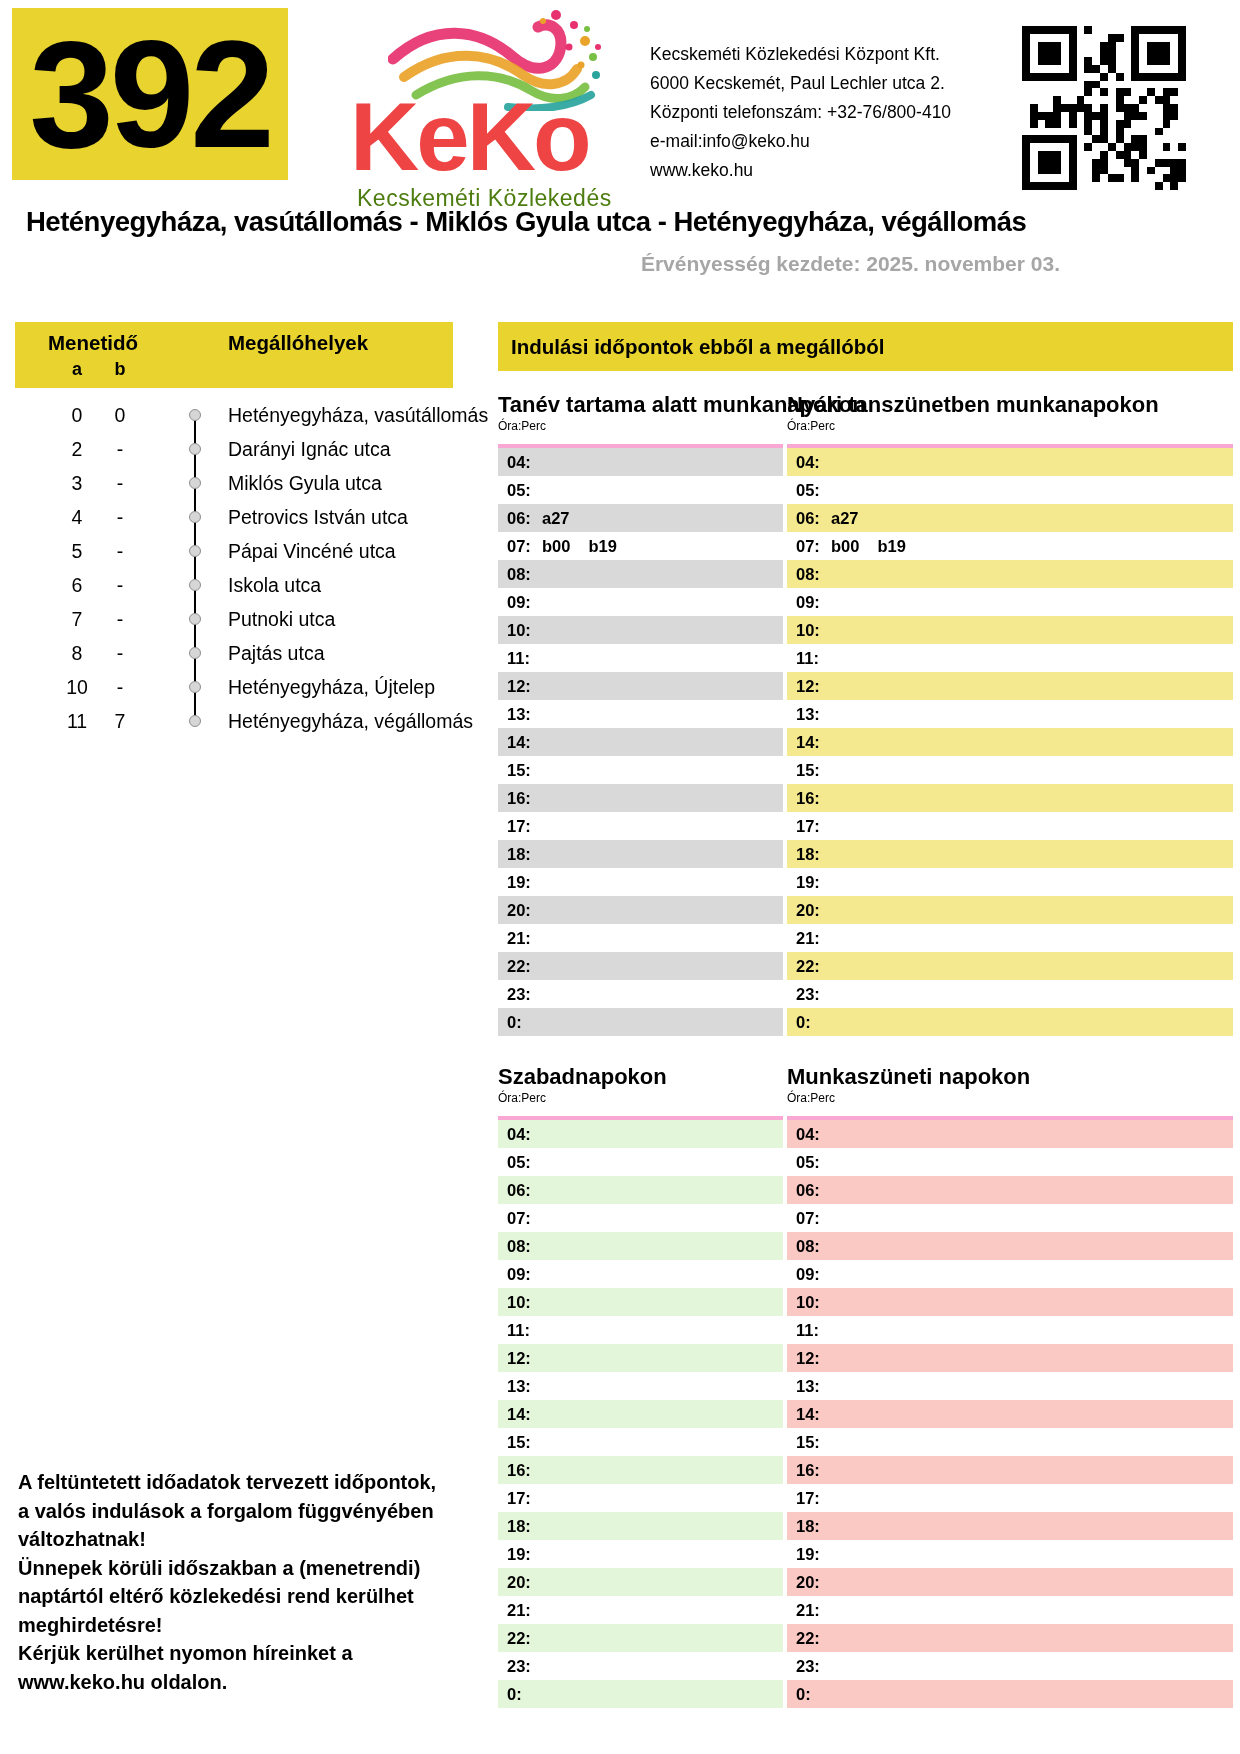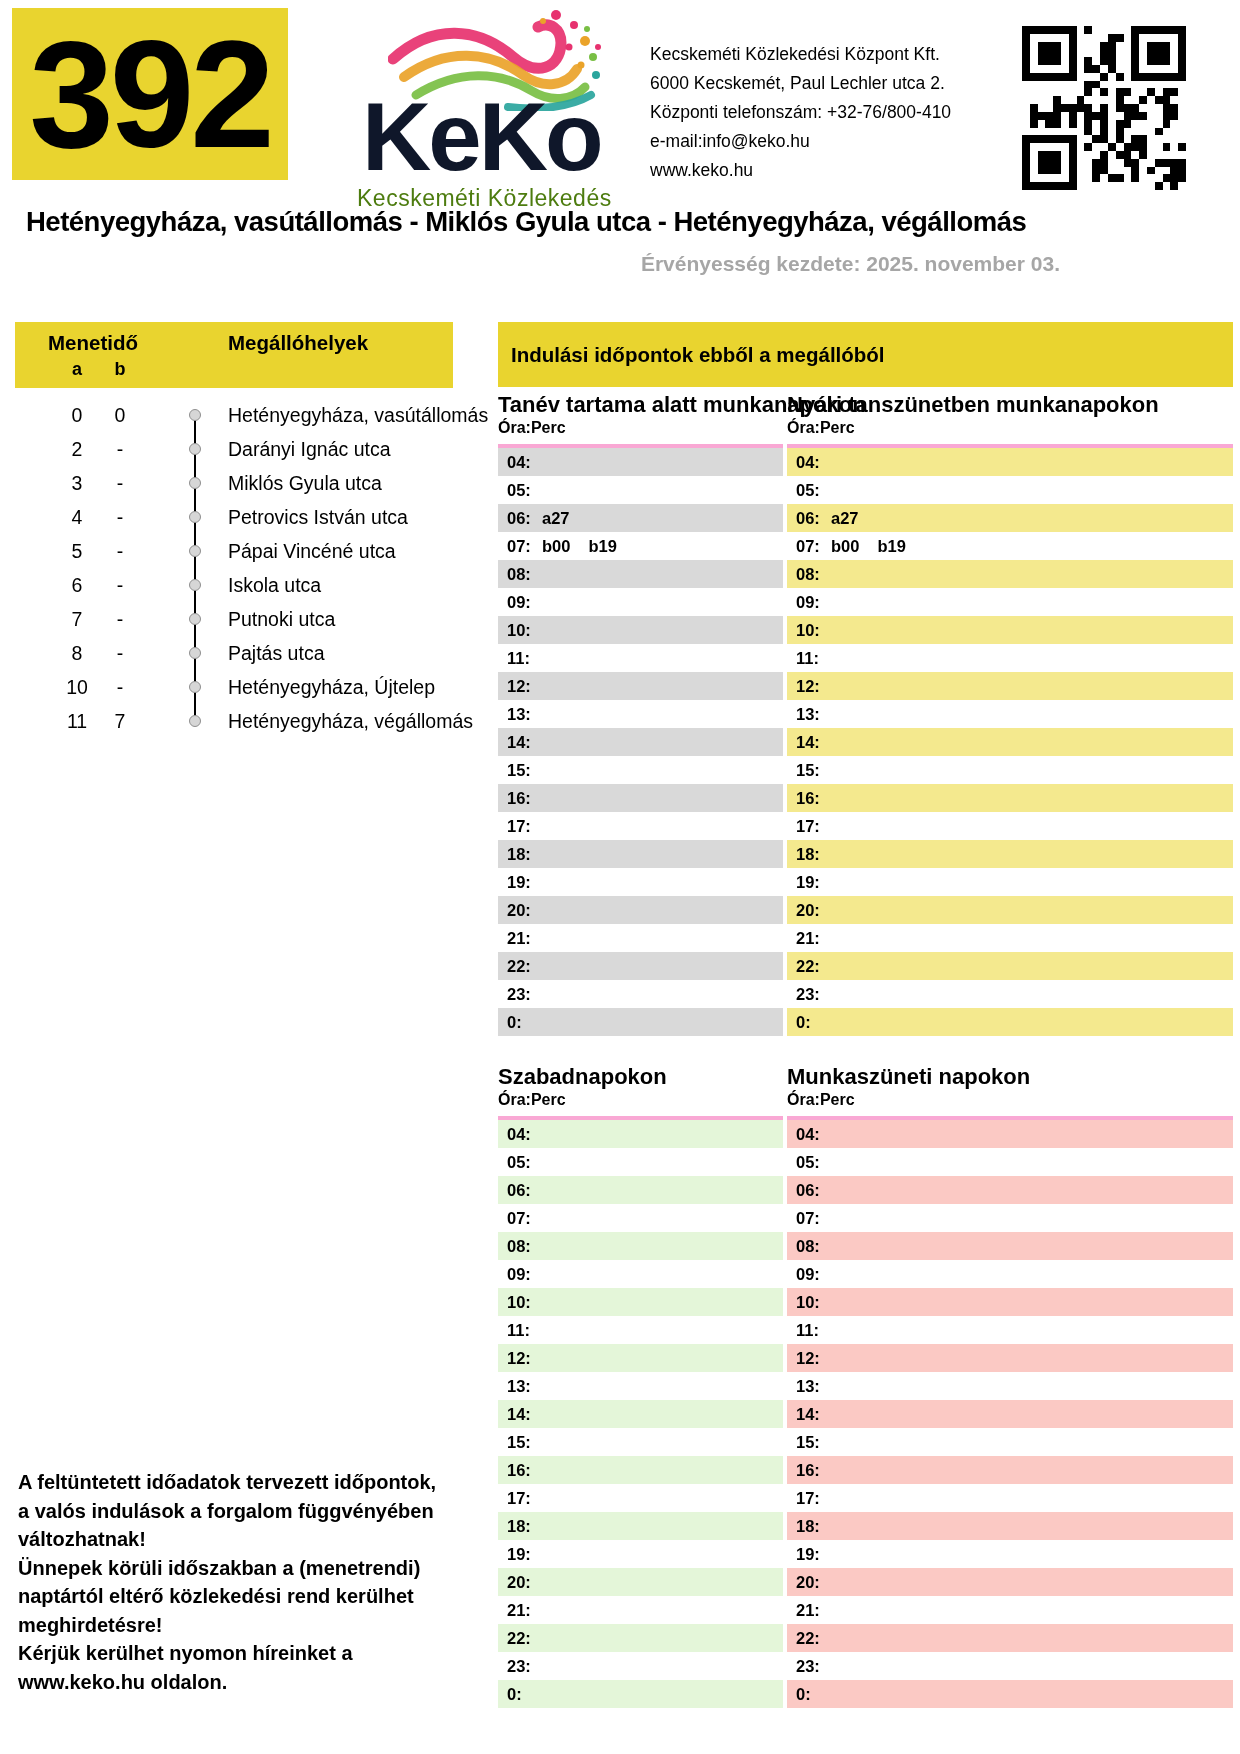--- a/index.html
+++ b/index.html
@@ -5,55 +5,55 @@
   html,body{margin:0;padding:0;background:#fff;}
   .page{position:relative;width:1240px;height:1754px;background:#fff;overflow:hidden;
         font-family:"Liberation Sans",sans-serif;color:#000;}
 
   
   .route-box{position:absolute;left:12px;top:8px;width:276px;height:172px;
              background:var(--brand-yellow,#e9d42f);display:flex;align-items:center;justify-content:center;}
   .route-box span{font-size:152px;font-weight:bold;letter-spacing:-4px;line-height:1;}
   .logo{position:absolute;left:330px;top:5px;width:320px;height:200px;}
   .logo-swirl{position:absolute;left:58px;top:2px;}
-  .logo-brand{position:absolute;left:32px;top:84px;font-size:96px;font-weight:bold;
-              color:#0f172a;letter-spacing:-3px;line-height:1;}
+  .logo-brand{position:absolute;left:20px;top:84px;font-size:96px;font-weight:bold;
+              color:#ef4444;letter-spacing:-3px;line-height:1;}
   .logo-tagline{position:absolute;left:27px;top:180px;font-size:23px;color:#4d7c0f;letter-spacing:.5px;}
   .company{position:absolute;left:650px;top:40px;width:360px;font-size:17.5px;line-height:29px;}
   .qr{position:absolute;left:1022px;top:26px;width:164px;height:164px;}
 
   .page-title{position:absolute;left:26px;top:206px;width:1190px;font-size:27.5px;
               font-weight:bold;letter-spacing:-0.5px;}
   .validity{position:absolute;left:0;top:252px;width:1060px;text-align:right;
             font-size:21px;font-weight:bold;color:#a6a6a6;}
 
   
   .panel-head{position:absolute;background:var(--brand-yellow,#e9d42f);}
   .stops-head{left:15px;top:322px;width:438px;height:66px;}
-  .dep-head{left:498px;top:322px;width:735px;height:65px;display:flex;align-items:center;}
+  .dep-head{left:498px;top:322px;width:735px;height:49px;display:flex;align-items:center;}
   .dep-head .t{padding-left:13px;font-size:20.5px;font-weight:bold;}
   .mh-title{position:absolute;left:33px;top:9px;font-size:20.5px;font-weight:bold;}
   .mh-a{position:absolute;left:40px;top:37px;width:44px;text-align:center;font-size:18px;font-weight:bold;}
   .mh-b{position:absolute;left:86px;top:37px;width:38px;text-align:center;font-size:18px;font-weight:bold;}
   .mh-stops{position:absolute;left:213px;top:9px;font-size:20.5px;font-weight:bold;}
 
   
   .stops-list{position:absolute;left:15px;top:398px;width:438px;height:346px;}
   .stops-line{position:absolute;left:179px;top:17px;width:2px;height:306px;background:#000;}
   .stop-row{position:relative;height:34px;line-height:34px;font-size:19.5px;}
   .stop-row .col-a{position:absolute;left:40px;width:44px;text-align:center;}
   .stop-row .col-b{position:absolute;left:86px;width:38px;text-align:center;}
   .stop-dot{position:absolute;left:174px;top:11px;width:12px;height:12px;border-radius:50%;
             background:#d6d6d6;border:1px solid #8f8f8f;box-sizing:border-box;}
   .stop-row .stop-name{position:absolute;left:213px;white-space:nowrap;}
 
   
   .tt-col{position:absolute;}
   .col-title{font-size:22px;font-weight:bold;height:27px;white-space:nowrap;}
-  .col-sub{font-size:16px;font-weight:bold;height:25px;}
+  .col-sub{font-size:12px;font-weight:normal;height:25px;}
   .rows{border-top:4px solid #f9a8d4;}
   .tt-row{height:28px;line-height:28px;font-size:16.5px;font-weight:bold;white-space:nowrap;}
   .tt-hour{display:inline-block;margin-left:9px;min-width:35px;}
   .tt-min{display:inline-block;margin-right:18px;}
 
   
   .footnote{position:absolute;left:18px;top:1468px;width:440px;font-size:20px;
             font-weight:bold;line-height:28.5px;}
 </style>
 </head>

